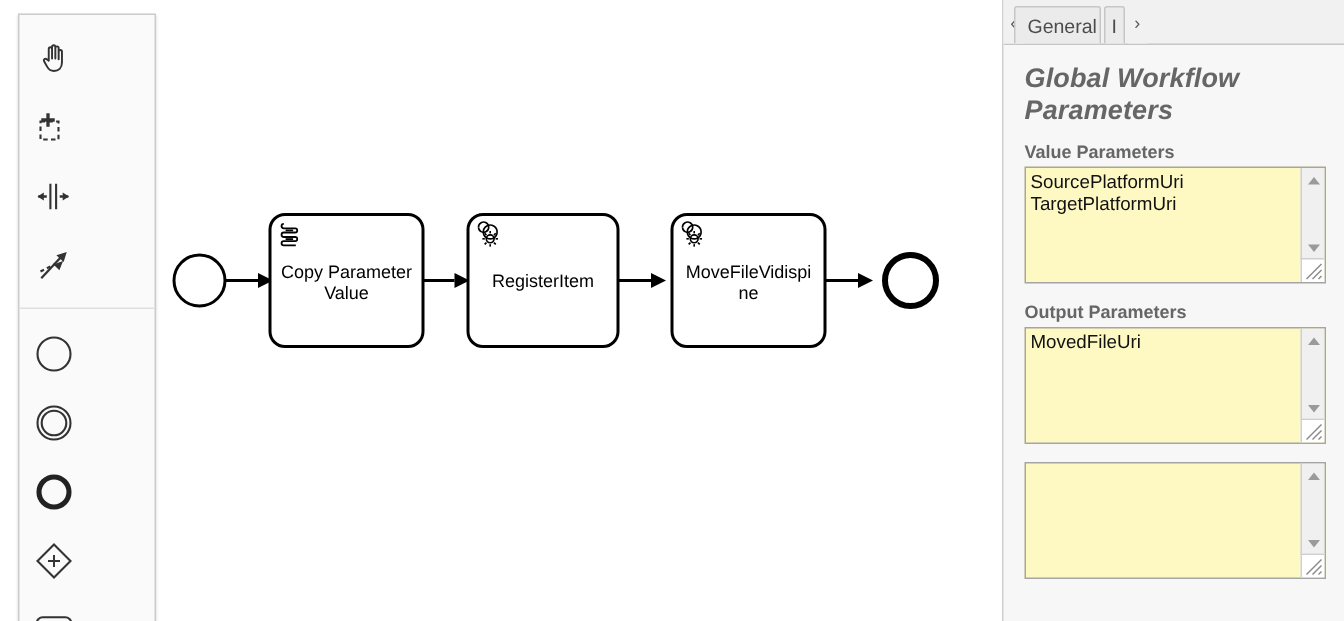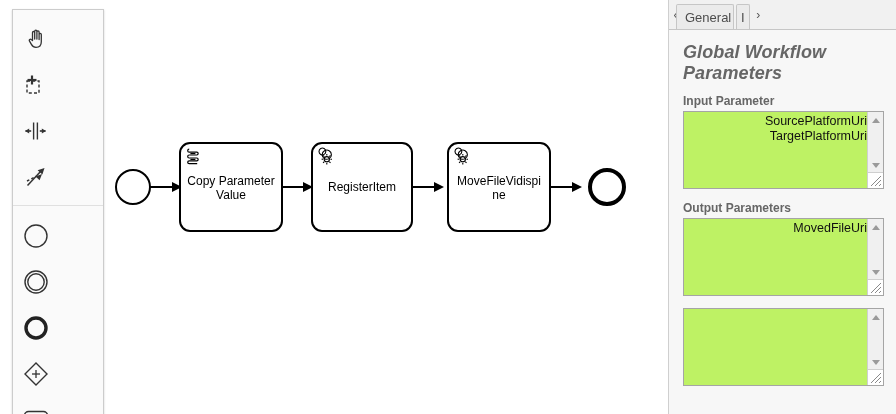--- a/index.html
+++ b/index.html
@@ -148,27 +148,26 @@
     letter-spacing: 0.1px;
   }
   .field-label {
     font-size: 12px;
     font-weight: bold;
     color: #666666;
     margin: 0 0 3px 0;
   }
   .listbox {
     position: relative;
-    background: #bef264;
+    background: #fef9c3;
     border: 1px solid #a5a5a5;
     height: 78px;
     margin-bottom: 12px;
     box-sizing: border-box;
     overflow: hidden;
-    text-align: right;
   }
   .listbox .items {
     position: absolute;
     left: 0; top: 0;
     right: 16px;
     bottom: 0;
     padding: 2px 0 0 3px;
     overflow: hidden;
   }
   .list-item {
@@ -403,21 +402,21 @@
       <div class="tab-scroll">‹</div>
       <div class="tab clipped-left">General</div>
       <div class="tab clipped-right">I</div>
       <div class="tab-scroll">›</div>
     </div>
 
     <div class="panel-body">
 
       <div class="panel-title">Global Workflow Parameters</div>
 
-      <div class="field-label">Input Parameter</div>
+      <div class="field-label">Value Parameters</div>
       <div class="listbox">
         <div class="items">
           <div class="list-item">SourcePlatformUri</div>
           <div class="list-item">TargetPlatformUri</div>
         </div>
         <div class="vscroll">
           <div class="arrow up">
               <div class="tri up"></div>
             </div>
           <div class="arrow down">

